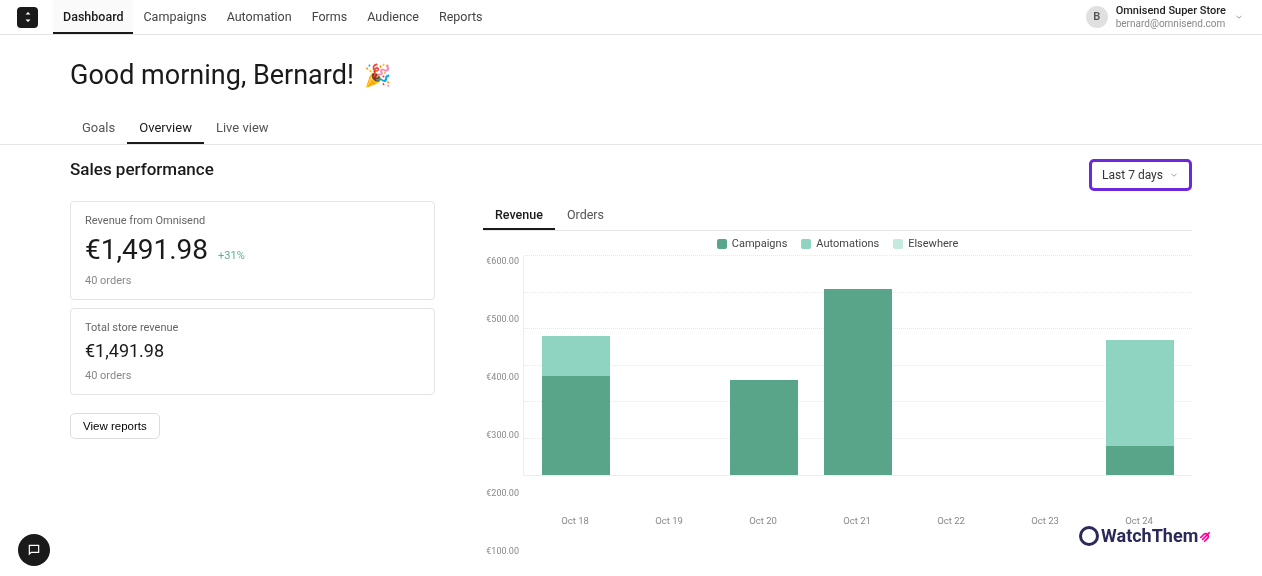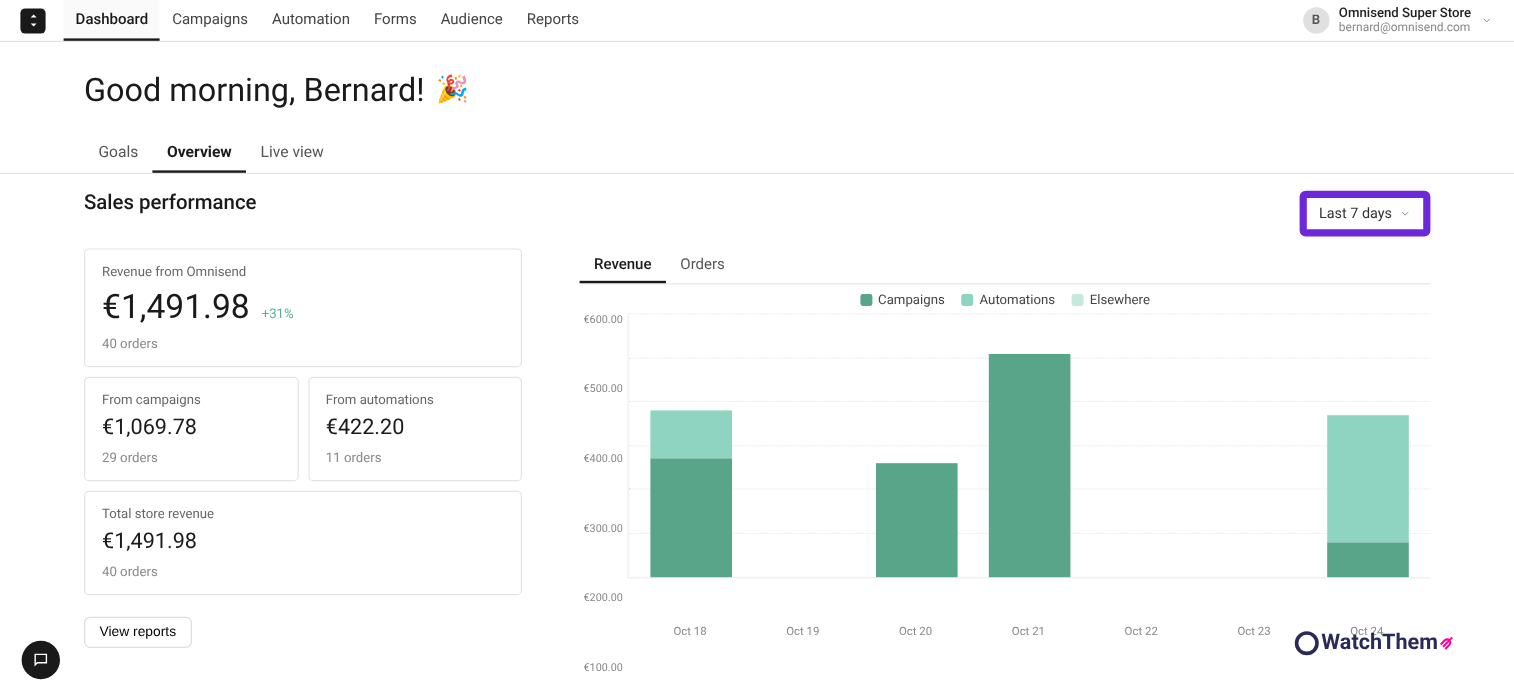--- a/index.html
+++ b/index.html
@@ -72,30 +72,30 @@
     display:flex; gap: 0; padding: 10px 70px 0;
     border-bottom:1px solid #e6e6e6;
   }
   .subtab {
     padding: 7px 12px;
     font-size:13px;
     color:#555;
     border-bottom:2px solid transparent;
     cursor:pointer;
   }
-  .subtab.active { color:#1a1a1a; font-weight:700; border-bottom:2px solid #1a1a1a; }
+  .subtab.active { color:#1a1a1a; font-weight:400; border-bottom:2px solid #1a1a1a; }
 
   
   .section-row {
     display:flex; justify-content:space-between; 
     padding: 14px 70px 10px;
   }
   .section-title { font-size:17px; font-weight:500; }
   .period-select {
-    border:6px solid #6d28d9; border-radius:5px;
+    border:3px solid #6d28d9; border-radius:5px;
     padding:6px 10px;
     font-size:12px; color:#333;
     display:flex; align-items:center; gap:6px;
     cursor:pointer;
   }
 
   
   .main {
     display:flex;
     padding: 0 70px;
@@ -212,32 +212,20 @@
   <div class="cards">
     <div class="card">
       <div class="card-label">Revenue from Omnisend</div>
       <div class="card-big">
         <span>€1,491.98</span>
         <span class="delta">+31%</span>
       </div>
       <div class="card-sub">40 orders</div>
     </div>
 
-    <div class="two-cards">
-      <div class="card">
-        <div class="card-label">From campaigns</div>
-        <div class="card-med">€1,069.78</div>
-        <div class="card-sub">29 orders</div>
-      </div>
-      <div class="card">
-        <div class="card-label">From automations</div>
-        <div class="card-med">€422.20</div>
-        <div class="card-sub">11 orders</div>
-      </div>
-    </div>
 
     <div class="card">
       <div class="card-label">Total store revenue</div>
       <div class="card-med">€1,491.98</div>
       <div class="card-sub">40 orders</div>
     </div>
 
     <button class="view-reports">View reports</button>
   </div>
 

